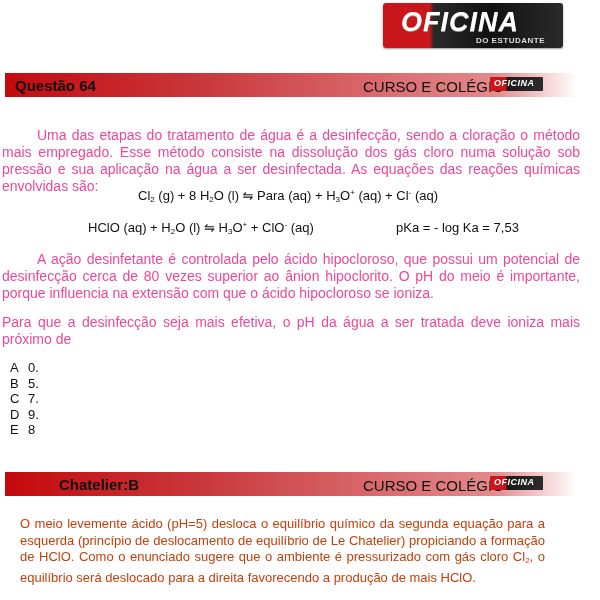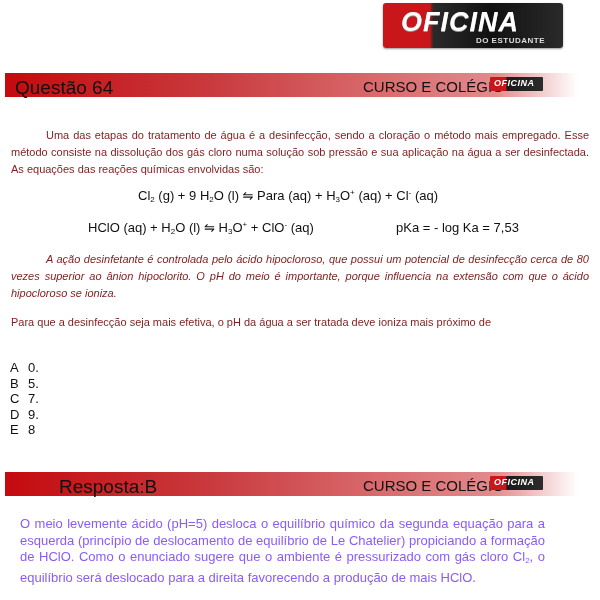--- a/index.html
+++ b/index.html
@@ -21,53 +21,53 @@
     .logo-main .lm-sub {
       position: absolute; right: 18px; bottom: 3px;
       font-size: 8px; font-weight: bold; color: #ddd; letter-spacing: 0.5px; padding-left: 28px;
     }
 
     .bar {
       position: absolute; left: 5px; width: 590px; height: 24px;
       background: linear-gradient(90deg, #c40a0e 0%, #c93a3e 35%, #d8686b 62%, #e28a8c 83%, #ffffff 97%);
     }
     .bar .bar-left {
-      position: absolute; top: 4px; font-weight: normal; font-size: 19px; color: #111;
+      position: absolute; top: 4px; font-weight: bold; font-size: 15px; color: #111;
     }
     .bar .bar-right {
       position: absolute; left: 358px; top: 5px; font-size: 15px; color: #111;
     }
     .mini-logo {
       position: absolute; left: 485px; top: 4px; width: 53px; height: 14px;
       background: linear-gradient(90deg, #c8161b 0%, #c8161b 30%, #1a1a1a 32%, #2c2c2c 100%);
       border-radius: 1px;
     }
     .mini-logo span {
       position: absolute; left: 4px; top: 1px; font-size: 9px; font-weight: bold; font-style: italic;
       color: #fff; letter-spacing: 0.5px;
     }
 
     .para {
-      position: absolute; left: 11px; width: 578px; font-size: 11px; line-height: 17px;
-      text-align: justify; color: #7f1d1d;
+      position: absolute; left: 2px; width: 578px; font-size: 14px; line-height: 17px;
+      text-align: justify; color: #ec4899;
     }
     .indent { text-indent: 35px; }
 
     .eq { position: absolute; font-size: 13px; color: #111; white-space: nowrap; }
     .eq sub, .eq sup { font-size: 8px; }
     .eq sub { vertical-align: -2px; }
     .eq sup { vertical-align: 5px; }
 
     .options { position: absolute; left: 10px; top: 360px; font-size: 13px; line-height: 15.5px; }
     .opt { display: flex; }
     .opt .letter { width: 18px; }
 
     .answer {
       position: absolute; left: 20px; top: 516px; width: 525px; font-size: 13px; line-height: 16.5px;
-      text-align: justify; color: #8b5cf6;
+      text-align: justify; color: #c2410c;
     }
     .answer sub { font-size: 8px; vertical-align: -2px; }
   </style>
 </head>
 <body>
 
 <div class="logo-main">
   <span class="lm-text">OFICINA</span>
   <span class="lm-sub">DO ESTUDANTE</span>
 </div>
@@ -76,29 +76,29 @@
   <span class="bar-left" style="left:10px;">Questão 64</span>
   <span class="bar-right">CURSO E COLÉGIO</span>
   <div class="mini-logo">
     <span>OFICINA</span>
   </div>
 </div>
 
 <p class="para indent" style="top:127px;">Uma das etapas do tratamento de água é a desinfecção, sendo a cloração o método mais empregado. Esse método consiste na dissolução dos gás cloro numa solução sob pressão e sua aplicação na água a ser desinfectada. As equações das reações químicas envolvidas são:</p>
 
 <div class="eq" style="left:138px; top:188px;">
-  <span>Cl</span><sub>2</sub><span> (g) + 9 H</span><sub>2</sub><span>O (l)  ⇋ Para (aq) + H</span><sub>3</sub><span>O</span><sup>+</sup><span> (aq) + Cl</span><sup>-</sup><span> (aq)</span>
+  <span>Cl</span><sub>2</sub><span> (g) + 8 H</span><sub>2</sub><span>O (l)  ⇋ Para (aq) + H</span><sub>3</sub><span>O</span><sup>+</sup><span> (aq) + Cl</span><sup>-</sup><span> (aq)</span>
 </div>
 
 <div class="eq" style="left:88px; top:220px;">
   <span>HClO (aq) + H</span><sub>2</sub><span>O (l)  ⇋   H</span><sub>3</sub><span>O</span><sup>+</sup><span> + ClO</span><sup>-</sup><span> (aq)</span>
 </div>
 <div class="eq" style="left:396px; top:220px;">pKa = - log Ka = 7,53</div>
 
-<p class="para indent" style="top:251px;font-style:italic;">A ação desinfetante é controlada pelo ácido hipocloroso, que possui um potencial de desinfecção cerca de 80 vezes superior ao ânion hipoclorito. O pH do meio é importante, porque influencia na extensão com que o ácido hipocloroso se ioniza.</p>
+<p class="para indent" style="top:251px;">A ação desinfetante é controlada pelo ácido hipocloroso, que possui um potencial de desinfecção cerca de 80 vezes superior ao ânion hipoclorito. O pH do meio é importante, porque influencia na extensão com que o ácido hipocloroso se ioniza.</p>
 
 <p class="para" style="top:314px;">Para que a desinfecção seja mais efetiva, o pH da água a ser tratada deve ioniza mais próximo de</p>
 
 <div class="options">
   <div class="opt">
       <span class="letter">A</span>
       <span>0.</span>
     </div>
   <div class="opt">
       <span class="letter">B</span>
@@ -112,20 +112,20 @@
       <span class="letter">D</span>
       <span>9.</span>
     </div>
   <div class="opt">
       <span class="letter">E</span>
       <span>8</span>
     </div>
 </div>
 
 <div class="bar" style="top:472px;">
-  <span class="bar-left" style="left:54px;">Resposta:B</span>
+  <span class="bar-left" style="left:54px;">Chatelier:B</span>
   <span class="bar-right">CURSO E COLÉGIO</span>
   <div class="mini-logo">
     <span>OFICINA</span>
   </div>
 </div>
 
 <p class="answer"><span>O meio levemente ácido (pH=5) desloca o equilíbrio químico da segunda equação para a esquerda (princípio de deslocamento de equilíbrio de Le Chatelier) propiciando a formação de HClO. Como o enunciado sugere que o ambiente é pressurizado com gás cloro Cl</span><sub>2</sub><span>, o equilíbrio será deslocado para a direita favorecendo a produção de mais HClO.</span></p>
 
 </body></html>

